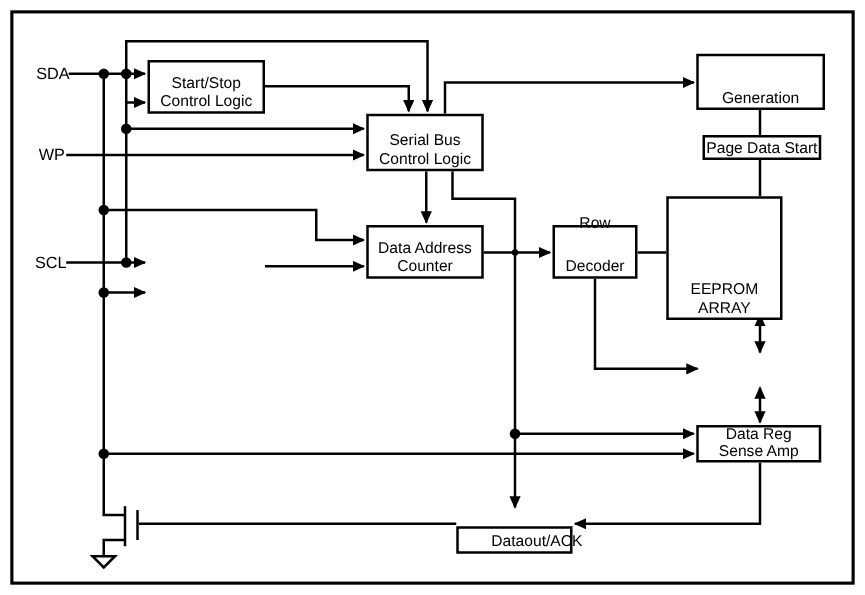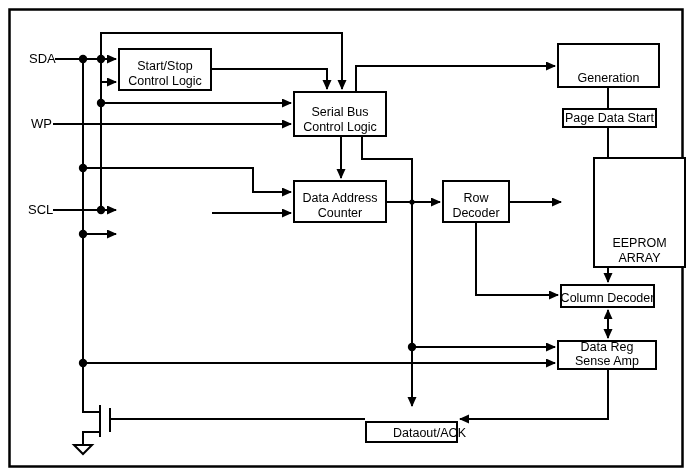--- a/index.html
+++ b/index.html
@@ -90,41 +90,38 @@
     <span>Serial Bus</span>
     <span>Control Logic</span>
   </div>
 
   <div class="block" style="left:293px;top:180px;width:94px;height:43px;">
     <span>Data Address</span>
     <span>Counter</span>
   </div>
 
 
-  <div class="block" style="left:442px;top:180px;width:68px;height:43px;">
+  <div class="block" style="left:442px;top:180px;width:68px;height:43px;gap:20px;">
     <span>Row</span>
     <span>Decoder</span>
   </div>
 
   <div class="block" style="left:557px;top:43px;width:103px;height:45px;">
     <span>Generation</span>
   </div>
 
   <div class="block" style="left:562px;top:108px;width:95px;height:20px;">
     <span>Page Data Start</span>
   </div>
 
-  <div class="block" style="left:593px;top:157px;width:93px;height:111px;">
+  <div class="block" style="left:533px;top:157px;width:93px;height:99px;">
     <span>EEPROM</span>
     <span>ARRAY</span>
   </div>
 
-  <div class="block" style="left:560px;top:284px;width:95px;height:24px;">
-    <span>Column Decoder</span>
-  </div>
 
   <div class="block compact" style="left:557px;top:340px;width:100px;height:30px;">
     <span>Data Reg</span>
     <span>Sense Amp</span>
   </div>
 
   <div class="block" style="left:365px;top:421px;width:93px;height:22px;padding-left:36px;">
     <span>Dataout/ACK</span>
   </div>
 

